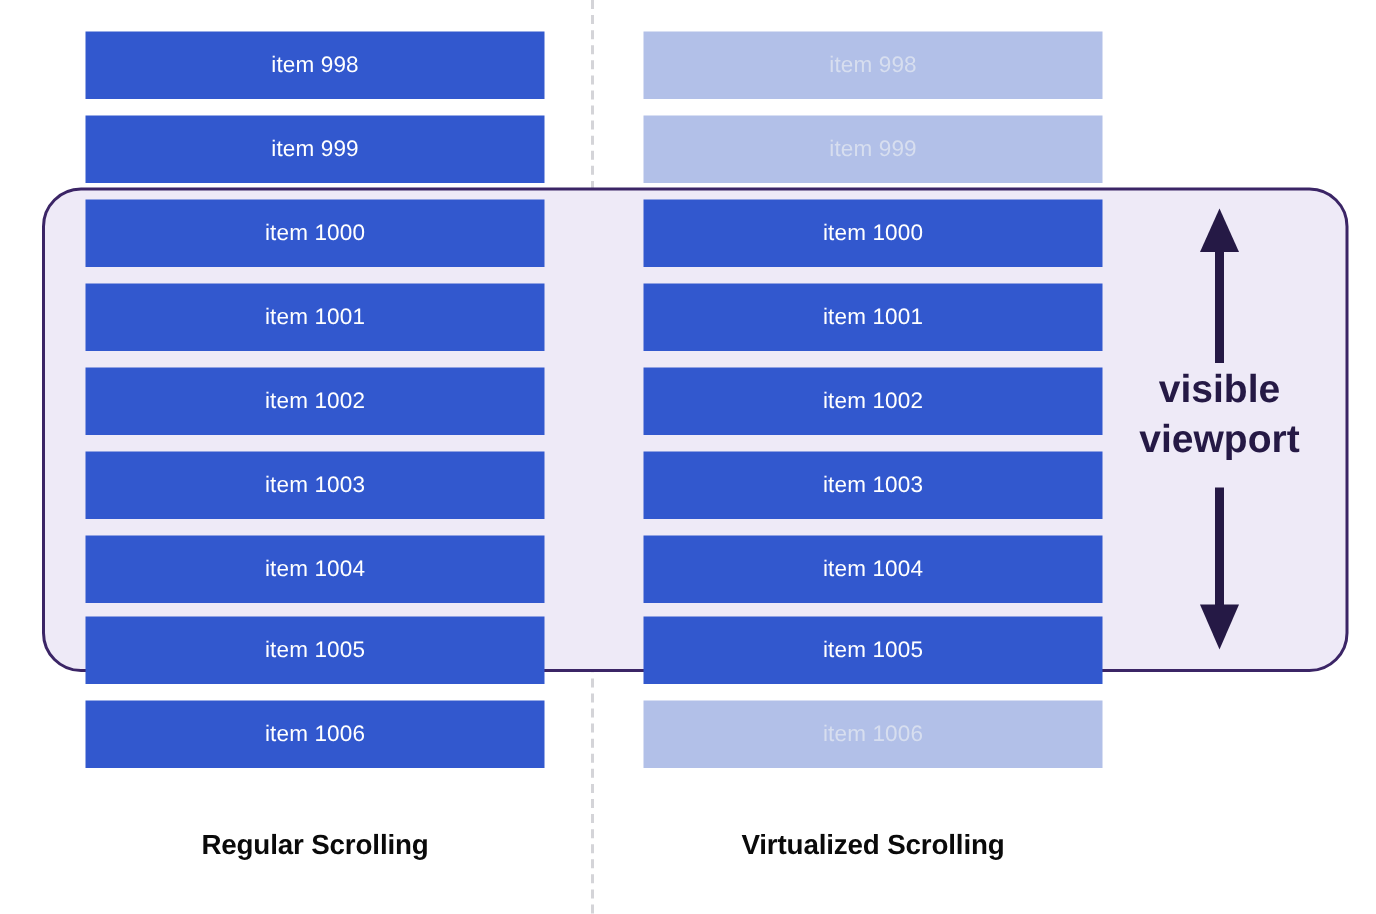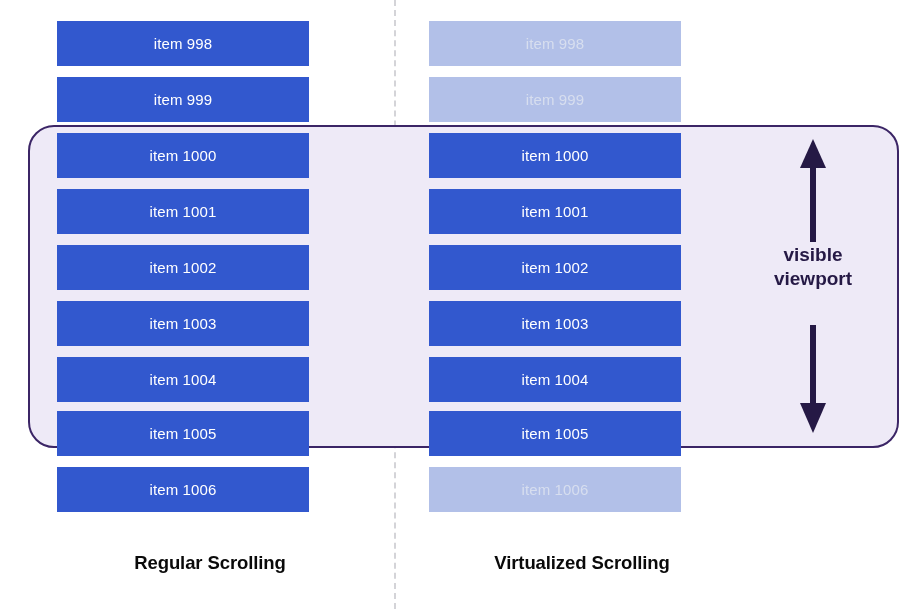--- a/index.html
+++ b/index.html
@@ -49,21 +49,21 @@
     top: 0;
     width: 306px;
     height: 609px;
   }
   .column.left  { left: 57px; }
   .column.right { left: 429px; }
 
   .item-bar {
     position: absolute;
     left: 0;
-    width: 252px;
+    width: 306px;
     height: 45px;
     box-sizing: border-box;
     display: flex;
     align-items: center;
     justify-content: center;
     font-size: 15px;
     letter-spacing: 0.1px;
     line-height: 1;
     white-space: nowrap;
   }
@@ -90,21 +90,21 @@
     top: 0;
     width: 152px;
     height: 323px;
   }
   .viewport-label {
     position: absolute;
     left: 0;
     top: 118px;
     width: 152px;
     text-align: center;
-    font-size: 19px;
+    font-size: 26px;
     font-weight: bold;
     line-height: 1.28;
     color: #251945;
     white-space: pre-line;
   }
 
   
   .caption {
     position: absolute;
     top: 552px;

